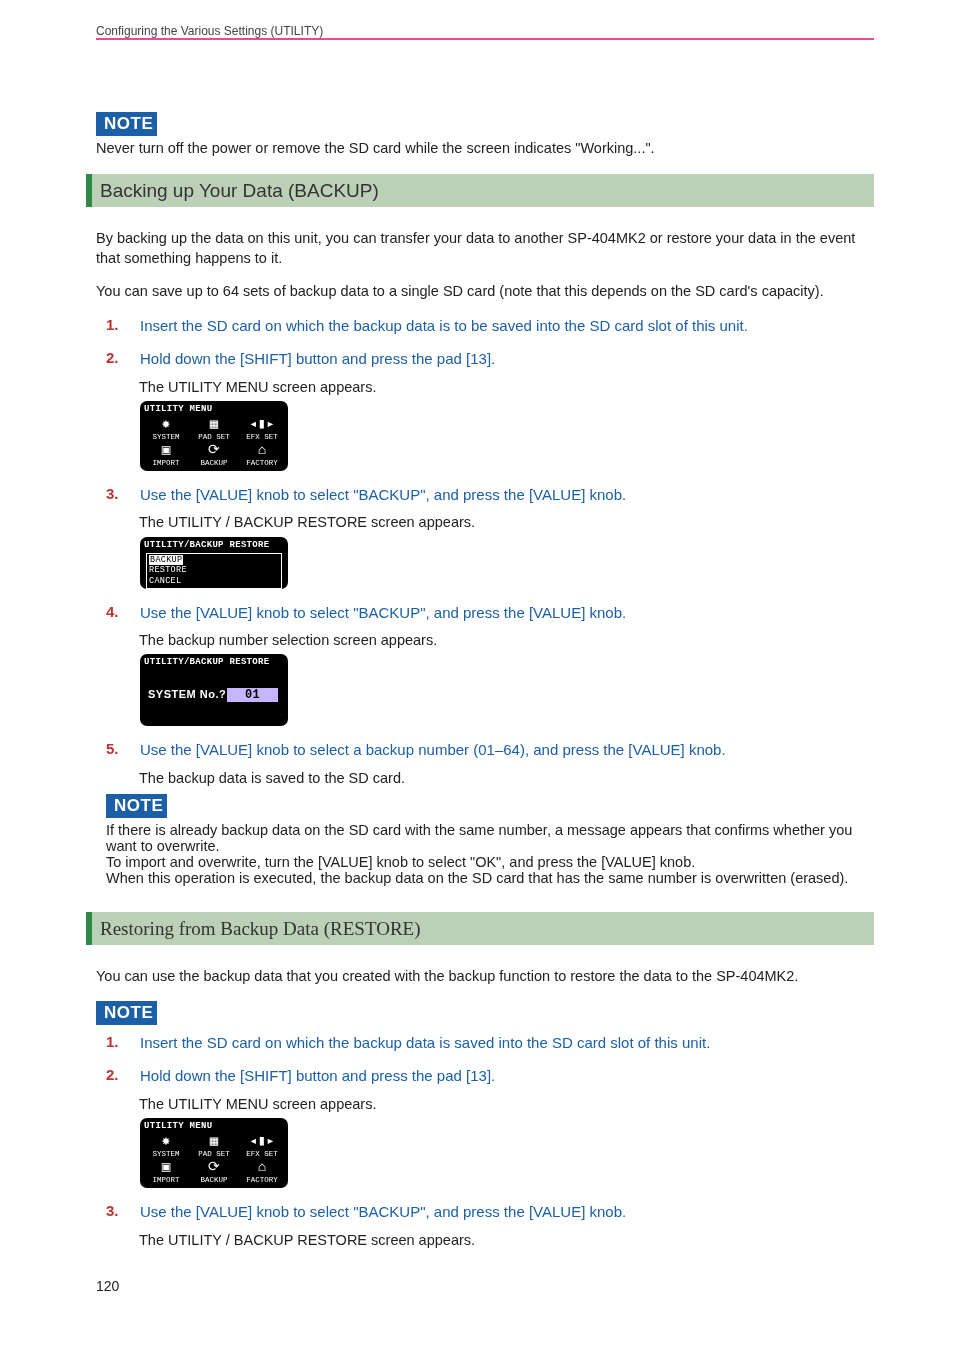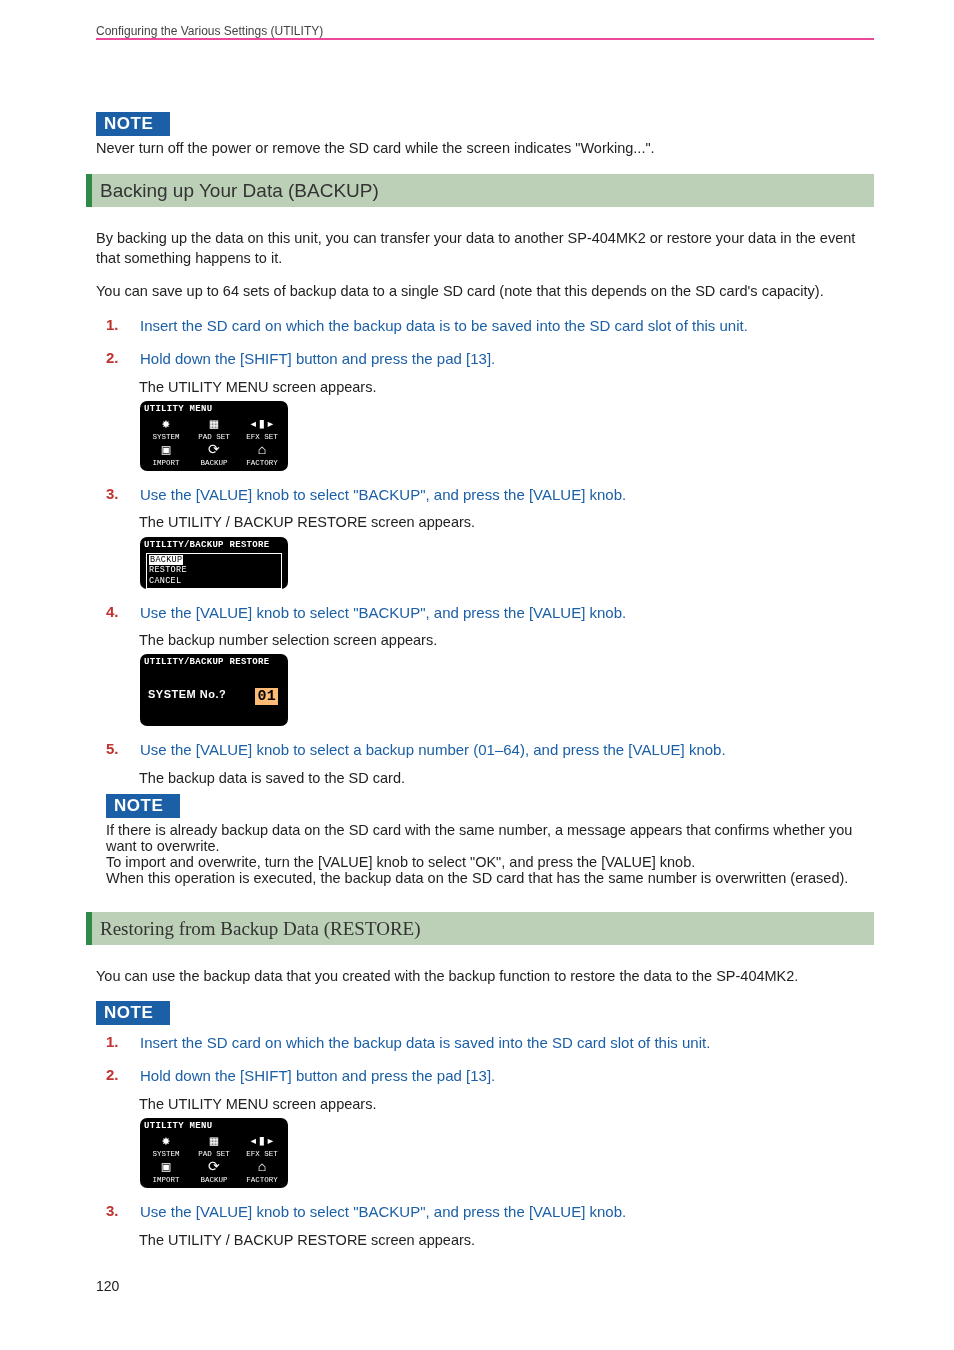--- a/index.html
+++ b/index.html
@@ -20,21 +20,21 @@
     color: #444;
     border-bottom: 2px solid #ec4899;
     margin-bottom: 72px;
   }
   .note-badge {
     display: inline-block;
     background: #1b5fa6;
     color: #fff;
     font-weight: 700;
     font-size: 17px;
-    padding: 2px 17px 2px 8px;
+    padding: 2px 4px 2px 8px;
     letter-spacing: 0.5px;
     margin-bottom: 2px;
     font-family: Arial, sans-serif;
   }
   .note-text { margin: 2px 0 18px 0; font-size: 14.5px; }
   .section-heading {
     background: #bcd0b7;
     font-size: 19px;
     color: #333;
     padding: 6px 8px 5px 8px;
@@ -97,22 +97,22 @@
     height: 72px;
     position: relative;
   }
   .lcd.numsel .biglbl {
     position: absolute; left: 8px; top: 34px;
     font-weight: 700; font-size: 11px; letter-spacing: 0.5px;
     font-family: Arial, sans-serif;
   }
   .lcd.numsel .numbox {
     position: absolute; right: 10px; top: 34px;
-    background: #fdba74; color: #000; font-weight: 700;
-    font-size: 15px; padding: 0 2px;
+    background: #c4b5fd; color: #000; font-weight: 700;
+    font-size: 12px; padding: 0 18px;
   }
   .page-num {
     position: absolute;
     left: 96px;
     bottom: 56px;
     font-size: 14px;
   }
 </style>
 </head>
 <body>

